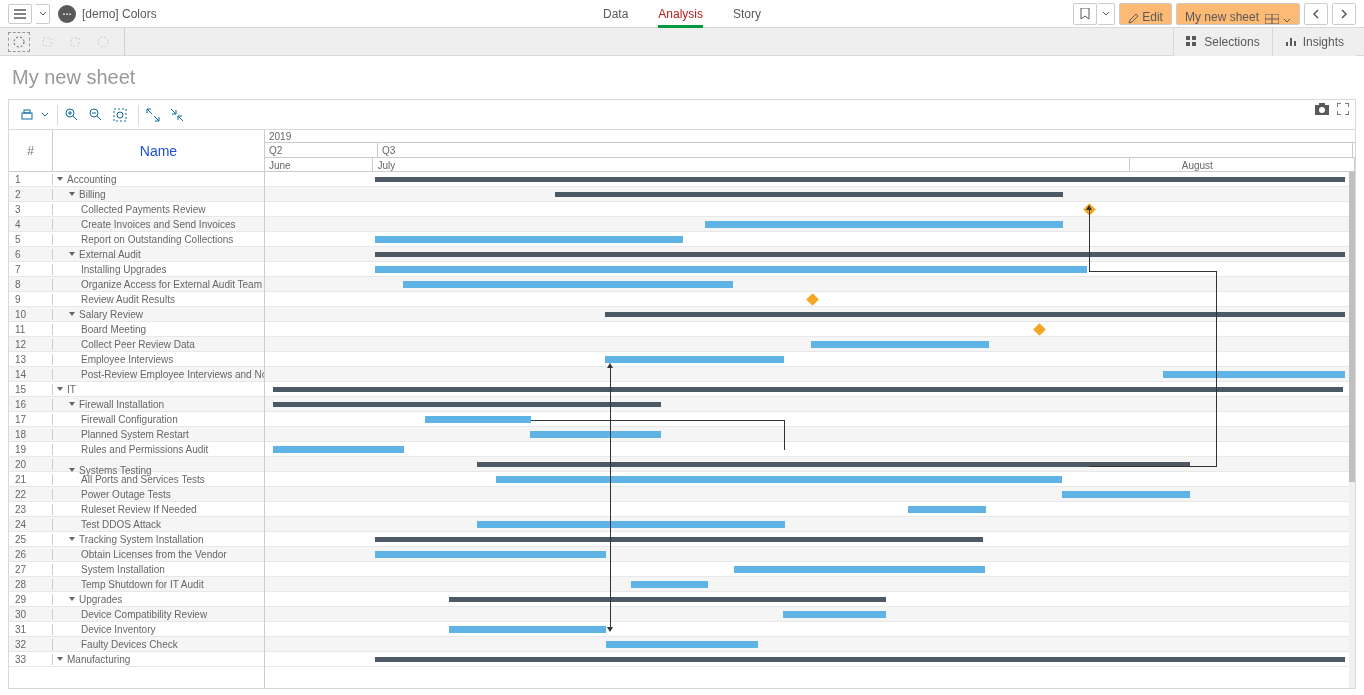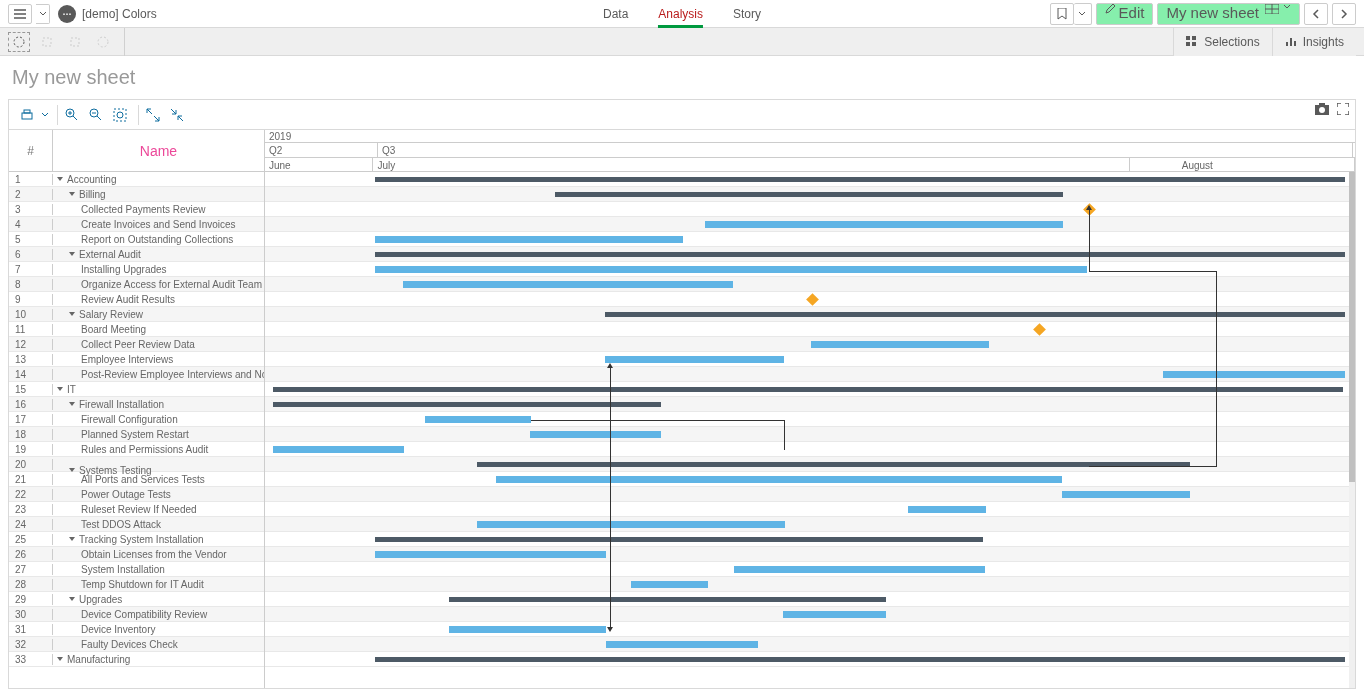--- a/index.html
+++ b/index.html
@@ -7,21 +7,21 @@
 .topbar{height:28px;border-bottom:1px solid #d9d9d9;display:flex;align-items:center;padding:0 8px;background:#fff}
 .menu-btn{width:24px;height:20px;border:1px solid #ccc;border-radius:2px;display:flex;align-items:center;justify-content:center;margin-right:4px;cursor:pointer}
 .dropdown-btn{width:14px;height:20px;border:1px solid #ccc;border-left:none;border-radius:0 2px 2px 0;display:flex;align-items:center;justify-content:center;margin-right:8px;cursor:pointer}
 .app-icon{width:18px;height:18px;background:#595959;color:#fff;border-radius:50%;display:flex;align-items:center;justify-content:center;font-size:9px;font-weight:bold;margin-right:6px}
 .app-title{color:#595959;font-size:12px}
 .top-center{position:absolute;left:50%;transform:translateX(-50%);display:flex;gap:30px}
 .top-tab{padding:6px 0;font-size:12px;color:#595959;cursor:pointer;position:relative}
 .top-tab.active{color:#b91c1c;font-weight:normal}
 .top-tab.active::after{content:"";position:absolute;bottom:-1px;left:0;right:0;height:3px;background:#00993e}
 .top-right{margin-left:auto;display:flex;gap:4px;align-items:center}
-.tb-btn{height:22px;border:1px solid #ccc;border-radius:2px;display:flex;align-items:flex-start;padding:0 8px;cursor:pointer;background:#86efac;font-size:15px;color:#595959}
+.tb-btn{height:22px;border:1px solid #ccc;border-radius:2px;display:flex;align-items:flex-end;padding:0 8px;cursor:pointer;background:#fdba74;font-size:12px;color:#595959}
 .tb-icon-btn{height:22px;width:24px;border:1px solid #ccc;border-radius:2px;display:flex;align-items:center;justify-content:center;cursor:pointer;background:#fff}
 .secondbar{height:28px;background:#efefef;border-bottom:1px solid #d9d9d9;display:flex;align-items:center;padding:0 8px}
 .sel-tool{width:22px;height:20px;border:1px solid transparent;display:flex;align-items:center;justify-content:center;margin-right:6px;opacity:.4}
 .sel-tool.active{opacity:1;border:1px dashed #999}
 .secondbar-right{margin-left:auto;display:flex;gap:0;border-left:1px solid #d9d9d9}
 .sb-btn{height:28px;border:none;border-right:1px solid #d9d9d9;background:#efefef;display:flex;align-items:center;padding:0 12px;cursor:pointer;font-size:12px;color:#595959;gap:6px}
 .sb-btn:last-child{border-right:none}
 .title-area{padding:10px 12px}
 .sheet-title{font-size:20px;color:#999;font-weight:normal}
 .chart-area{padding:0 8px 8px 8px}
@@ -29,21 +29,21 @@
 .chart-toolbar{height:30px;border-bottom:1px solid #d9d9d9;display:flex;align-items:center;padding:0 8px;gap:4px}
 .ct-group{display:flex;align-items:center;gap:4px;padding-right:8px;border-right:1px solid #d9d9d9}
 .ct-group:last-child{border-right:none}
 .ct-btn{width:20px;height:20px;display:flex;align-items:center;justify-content:center;cursor:pointer;color:#0d6c9e}
 .chart-actions{position:absolute;right:6px;top:3px;display:flex;gap:8px;align-items:center}
 .gantt-wrap{display:flex;height:558px;overflow:hidden}
 .gantt-left{width:256px;border-right:1px solid #ccc;flex-shrink:0}
 .gantt-right{flex:1;position:relative;overflow:hidden}
 .gl-header{height:42px;border-bottom:1px solid #ccc;display:flex}
 .gl-h-num{width:44px;border-right:1px solid #ccc;display:flex;align-items:center;justify-content:center;font-size:12px;color:#777}
-.gl-h-name{flex:1;display:flex;align-items:center;justify-content:center;font-size:14px;color:#ec4899}
+.gl-h-name{flex:1;display:flex;align-items:center;justify-content:center;font-size:14px;color:#1d4ed8}
 .gr-header{height:42px;border-bottom:1px solid #ccc}
 .gr-h-year{height:13px;border-bottom:1px solid #ccc;padding-left:4px;font-size:10px;color:#666;display:flex;align-items:center}
 .gr-h-q{height:15px;border-bottom:1px solid #ccc;display:flex}
 .gr-h-q-cell{border-right:1px solid #ccc;padding-left:4px;font-size:10px;color:#666;display:flex;align-items:center}
 .gr-h-m{height:14px;display:flex}
 .gr-h-m-cell{border-right:1px solid #ccc;padding-left:4px;font-size:10px;color:#666;display:flex;align-items:center}
 .gl-body{}
 .gl-row{height:15px;border-bottom:1px solid #e8e8e8;display:flex;align-items:center;font-size:10px;color:#666}
 .gl-row.alt{background:#f5f5f5}
 .gl-num{width:44px;border-right:1px solid #ccc;padding-left:6px}

